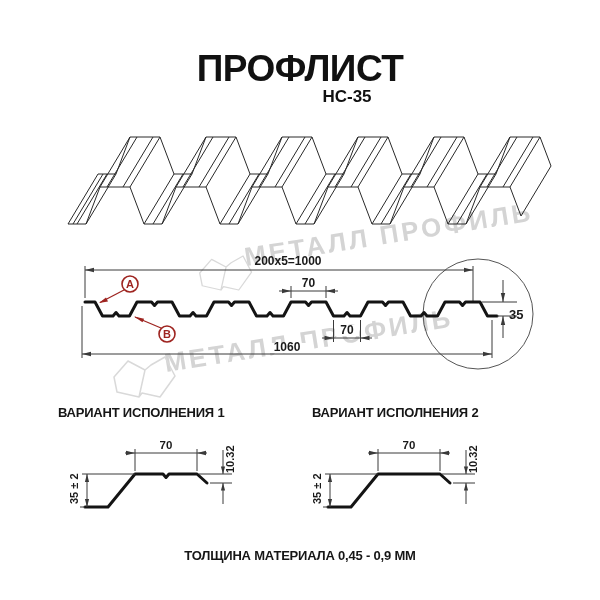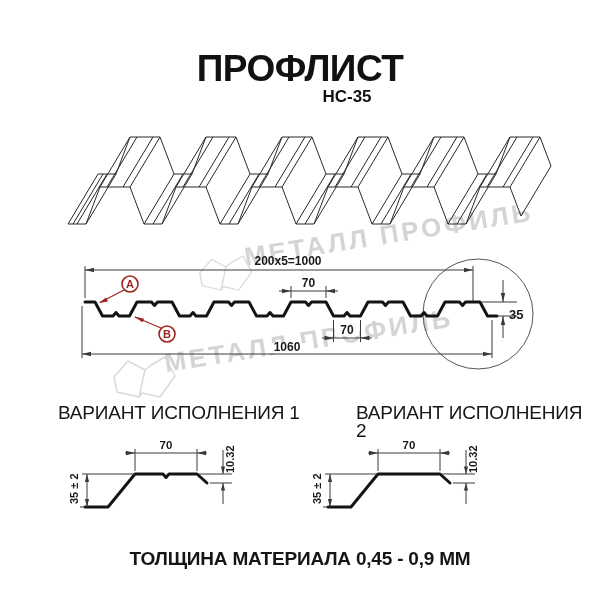--- a/index.html
+++ b/index.html
@@ -2,22 +2,22 @@
 <html><head>
 <meta charset="utf-8">
 <style>
   html,body{margin:0;padding:0;}
   body{width:600px;height:600px;position:relative;background:#ffffff;overflow:hidden;
        font-family:"Liberation Sans",sans-serif;color:#1c1c1c;}
   .abs{position:absolute;}
   #title{top:48px;left:0;width:600px;text-align:center;font-size:37px;font-weight:700;
          letter-spacing:-0.5px;color:#111;}
   #subtitle{top:87px;left:0;width:600px;text-align:center;font-size:17px;font-weight:700;color:#111;padding-left:47px;}
-  .vhead{font-size:19px;font-weight:400;color:#161616;line-height:18px;letter-spacing:-0.2px;}
-  #footer{top:548px;left:0;width:600px;text-align:center;font-size:19px;font-weight:700;
+  .vhead{font-size:13px;font-weight:700;color:#161616;line-height:18px;letter-spacing:-0.2px;}
+  #footer{top:548px;left:0;width:600px;text-align:center;font-size:13px;font-weight:700;
           letter-spacing:-0.2px;color:#161616;}
   svg{display:block;}
   .profile{stroke:#141414;stroke-width:3;fill:none;stroke-linejoin:round;stroke-linecap:round;}
   .dim{stroke:#3a3a3a;stroke-width:1;fill:none;}
   .dimtxt{font-family:"Liberation Sans",sans-serif;font-size:12px;font-weight:700;fill:#1a1a1a;}
   .arr{fill:#3a3a3a;stroke:none;}
   .red{stroke:#9e2420;fill:none;}
   .redtxt{font-family:"Liberation Sans",sans-serif;font-size:11px;font-weight:700;fill:#9e2420;}
   .redarr{fill:#9e2420;stroke:none;}
   .wmtxt{font-family:"Liberation Sans",sans-serif;font-size:26px;font-weight:700;
@@ -113,21 +113,21 @@
 
   <g>
     <line class="red" x1="91" y1="78" x2="65" y2="67" stroke-width="1.3"></line>
     <polygon class="redarr" points="64,66.5 72.5,72.3 74.1,68.7"></polygon>
     <circle class="red" cx="97" cy="84" r="8" stroke-width="1.6" fill="#ffffff"></circle>
     <text class="redtxt" x="97" y="88" text-anchor="middle">В</text>
   </g>
 </svg>
 
 <div class="abs vhead" style="left:58px;top:404px;">ВАРИАНТ ИСПОЛНЕНИЯ 1</div>
-<div class="abs" style="left:312px;top:404px;width:240px;margin-left:44px;">
+<div class="abs" style="left:312px;top:404px;width:240px;">
   <div class="vhead">ВАРИАНТ ИСПОЛНЕНИЯ 2</div>
 </div>
 
 <svg class="abs" style="left:62px;top:440px;" width="185" height="80" viewBox="0 0 185 80">
   <g>
     <path class="dim" d="M73,31 L73,9 M135,31 L135,9 M63,13 L145,13"></path>
     <path class="arr" d="M73,13 L64,10.8 L64,15.2 Z M135,13 L144,10.8 L144,15.2 Z"></path>
     <text class="dimtxt" x="104" y="9" text-anchor="middle" style="font-size:11.5px">70</text>
   </g>
   <path class="profile" d="M23,67 L46,67 L73,34 L101,34 L104,37.5 L107,34 L135,34 L145,43"></path>

